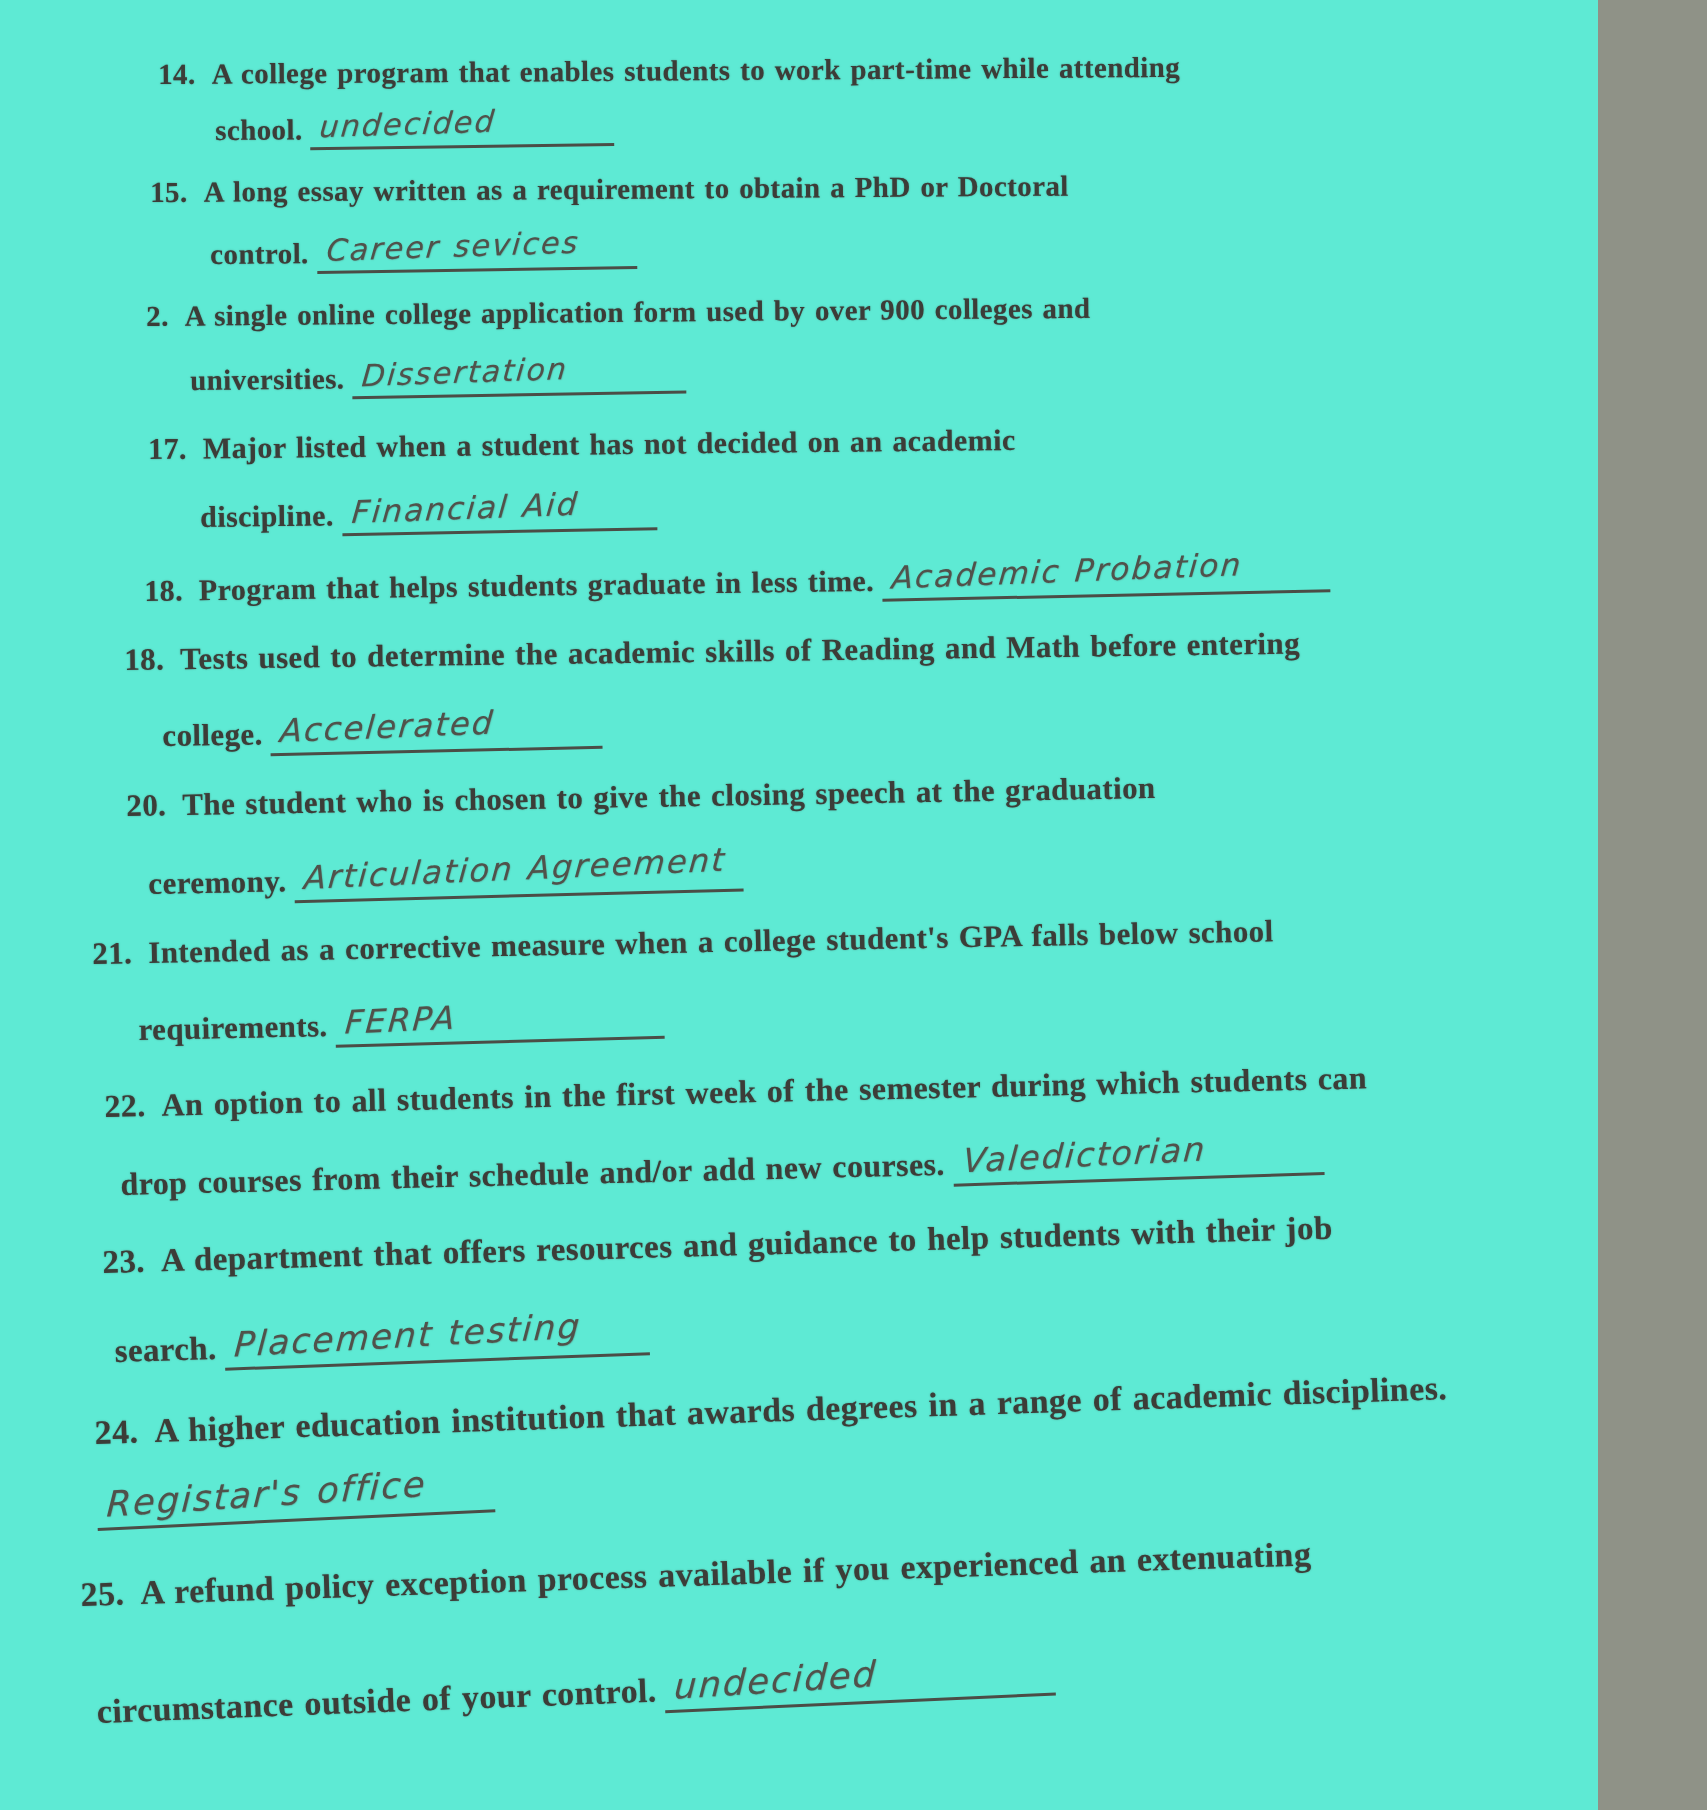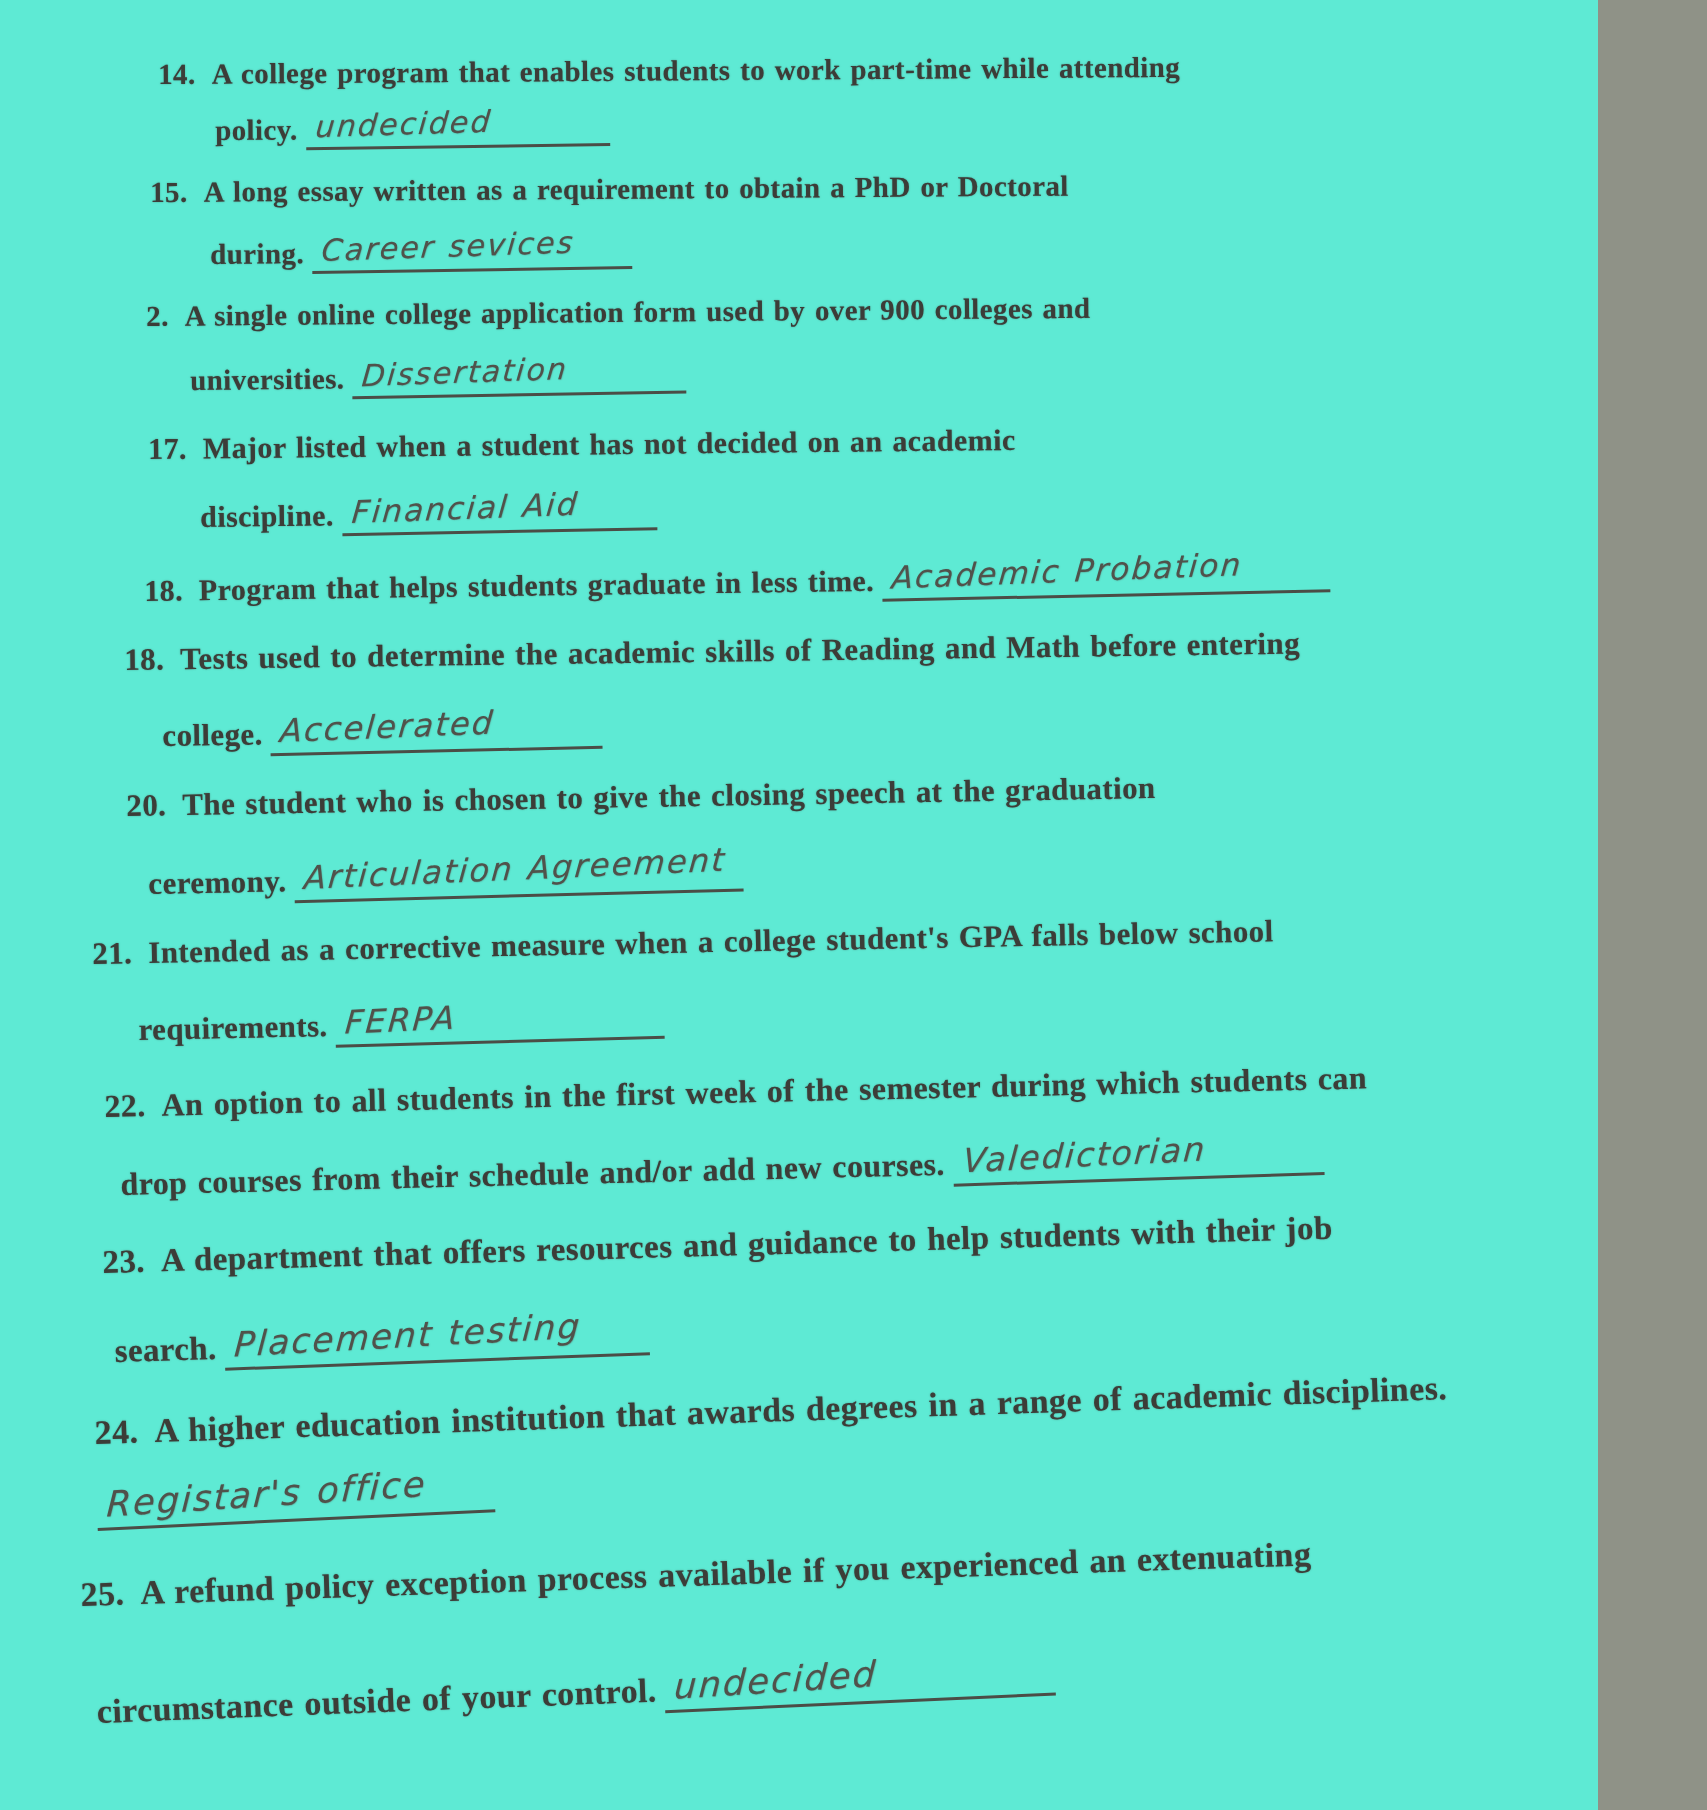--- a/index.html
+++ b/index.html
@@ -83,24 +83,24 @@
   #q23l2 .blank{padding-right:70px;}
   #q24l2 .blank{padding-right:70px;margin-left:0;}
   #q25l2 .blank{padding-right:180px;}
 </style>
 </head>
 <body>
 
 <div class="page">
 
   <div class="line" id="q14l1"><span class="num">14.</span><span>A college program that enables students to work part-time while attending</span></div>
-  <div class="line" id="q14l2"><span>policy.</span><span class="blank"><span class="hand">undecided</span></span></div>
+  <div class="line" id="q14l2"><span>school.</span><span class="blank"><span class="hand">undecided</span></span></div>
 
   <div class="line" id="q15l1"><span class="num">15.</span><span>A long essay written as a requirement to obtain a PhD or Doctoral</span></div>
-  <div class="line" id="q15l2"><span>during.</span><span class="blank"><span class="hand">Career sevices</span></span></div>
+  <div class="line" id="q15l2"><span>control.</span><span class="blank"><span class="hand">Career sevices</span></span></div>
 
   <div class="line" id="q16l1"><span class="num">2.</span><span>A single online college application form used by over 900 colleges and</span></div>
   <div class="line" id="q16l2"><span>universities.</span><span class="blank"><span class="hand">Dissertation</span></span></div>
 
   <div class="line" id="q17l1"><span class="num">17.</span><span>Major listed when a student has not decided on an academic</span></div>
   <div class="line" id="q17l2"><span>discipline.</span><span class="blank"><span class="hand">Financial Aid</span></span></div>
 
   <div class="line" id="q18l1"><span class="num">18.</span><span>Program that helps students graduate in less time.</span><span class="blank"><span class="hand">Academic Probation</span></span></div>
 
   <div class="line" id="q19l1"><span class="num">18.</span><span>Tests used to determine the academic skills of Reading and Math before entering</span></div>

